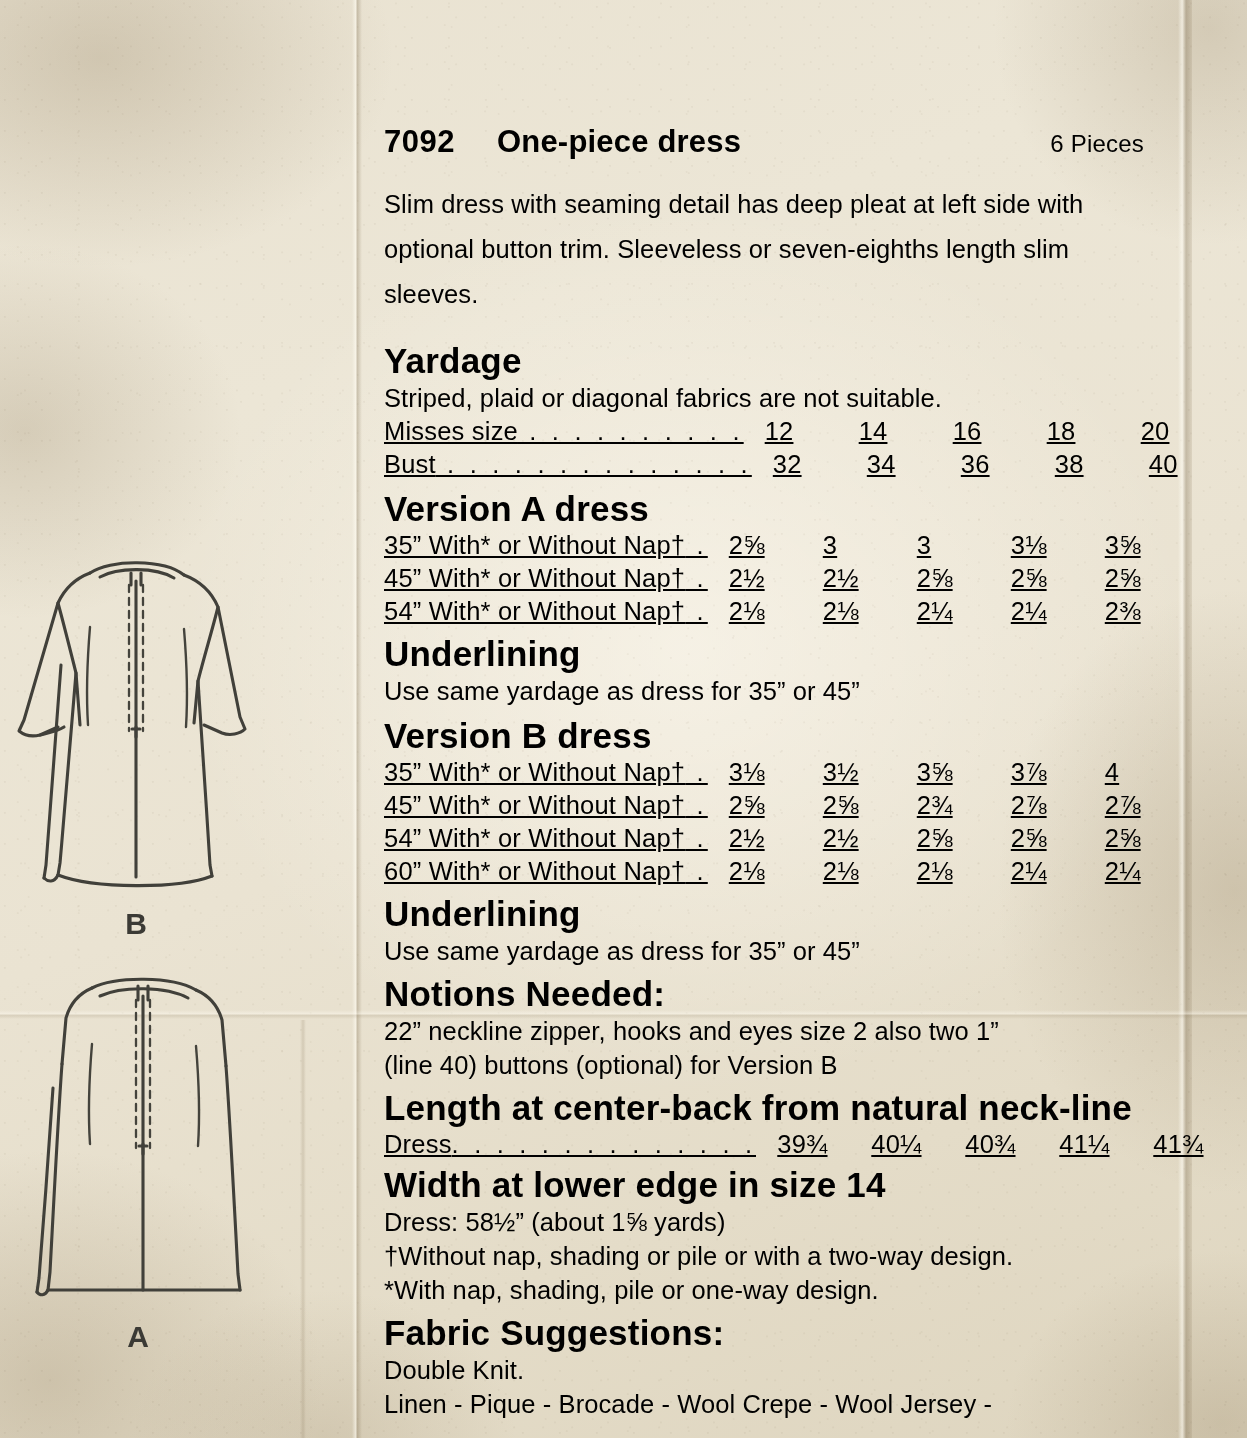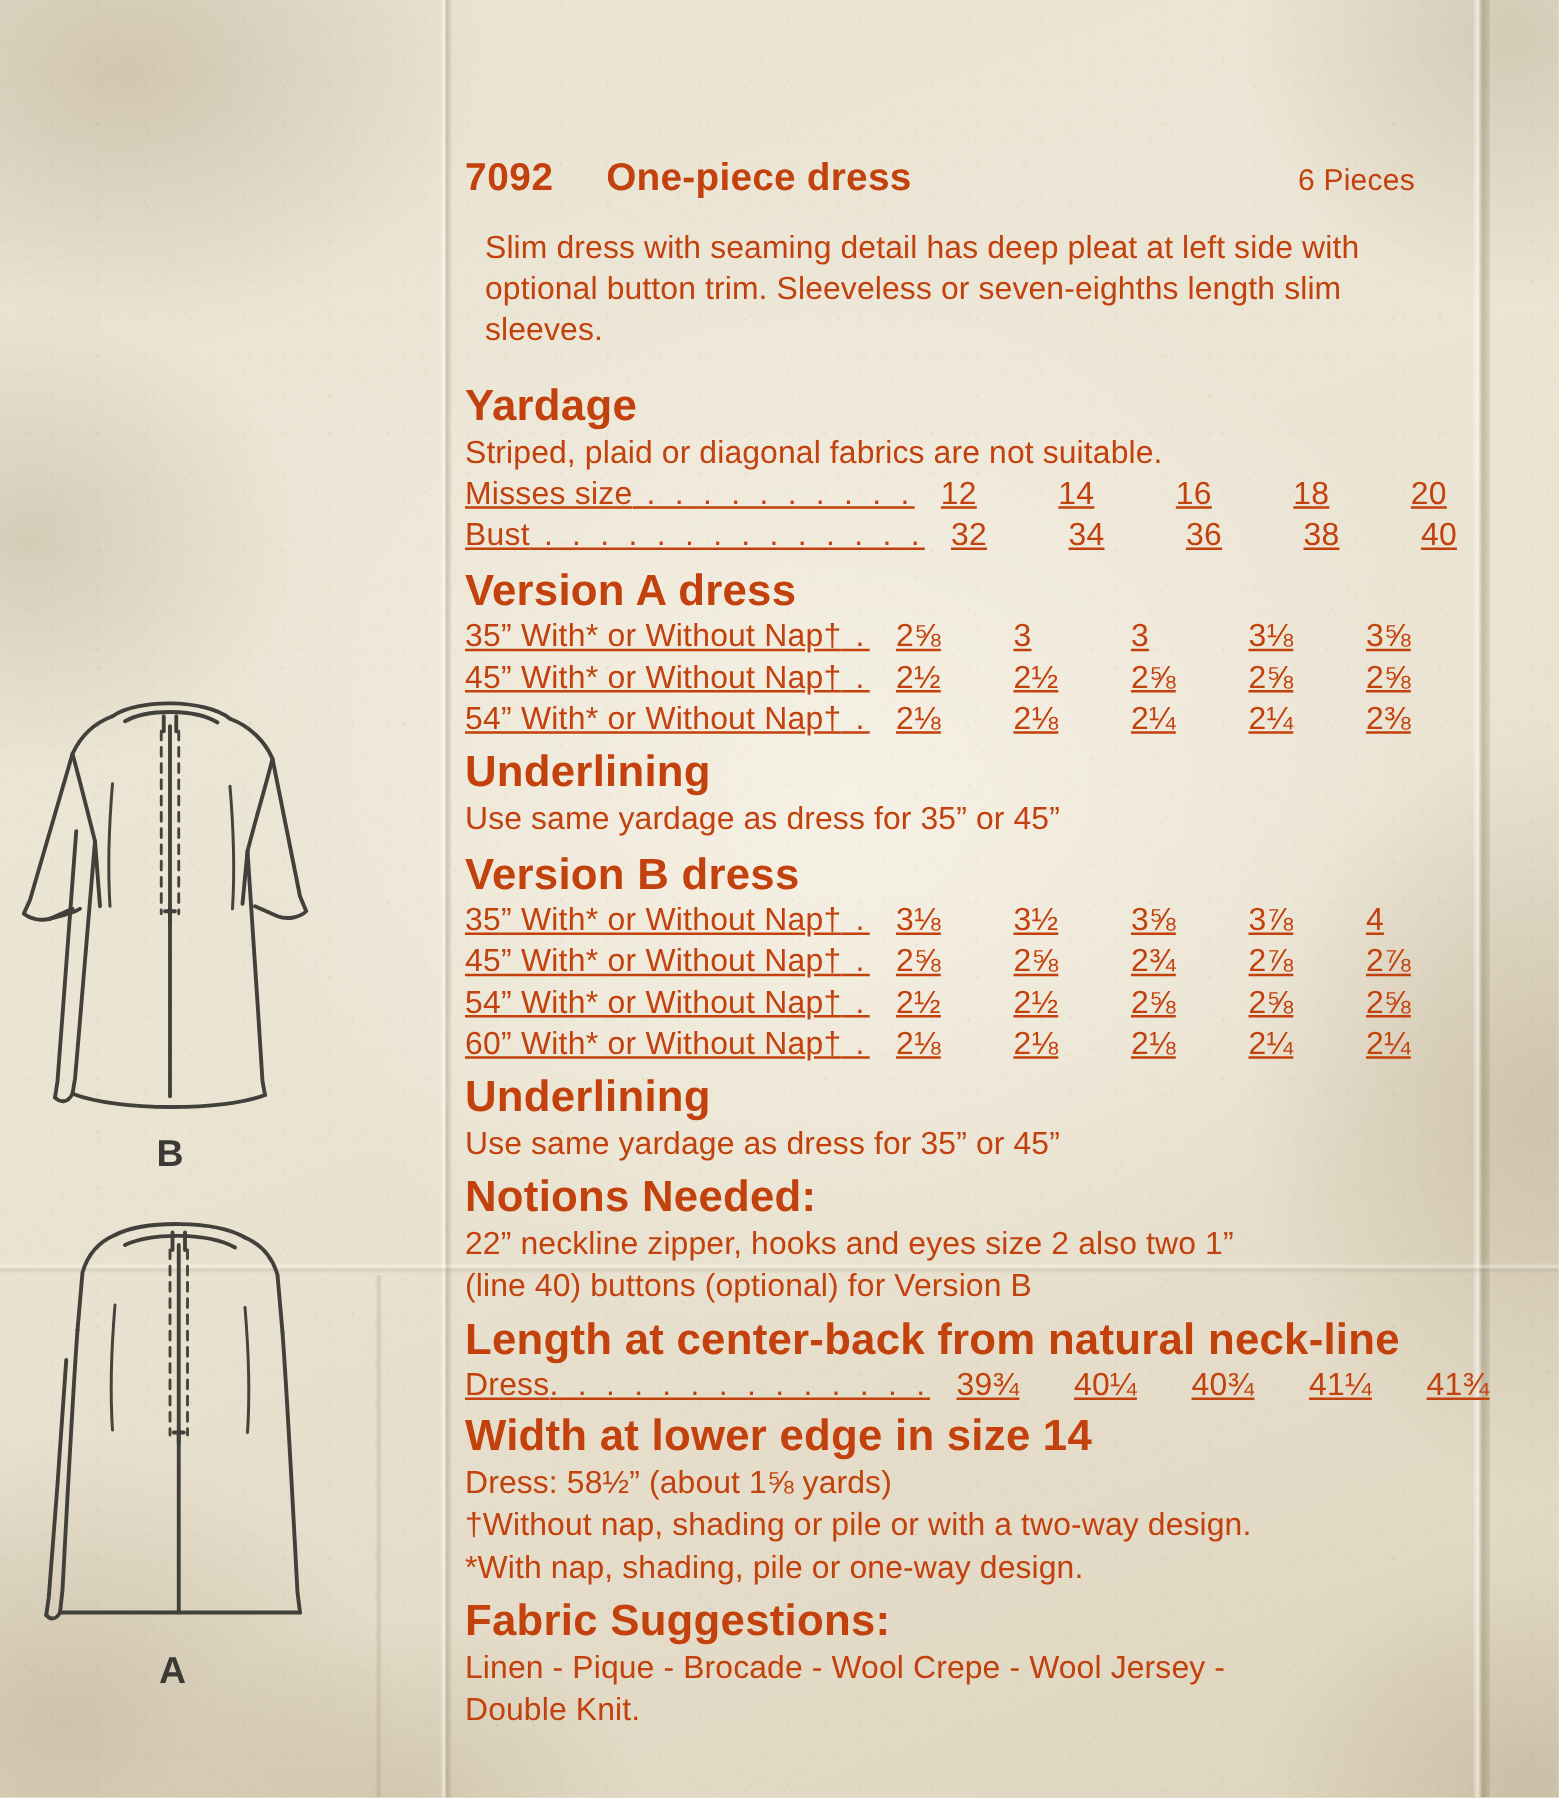--- a/index.html
+++ b/index.html
@@ -43,31 +43,31 @@
     background:linear-gradient(90deg, rgba(255,255,255,0) 0%, rgba(255,252,242,.55) 35%, rgba(125,108,78,.30) 55%, rgba(255,255,255,0) 100%); }
   .crease.c2 { left:1178px; width:14px;
     background:linear-gradient(90deg, rgba(255,255,255,0) 0%, rgba(255,253,245,.60) 30%, rgba(120,103,74,.34) 58%, rgba(140,122,92,.16) 100%); }
   .crease.c3 { left:300px; width:6px; top:1020px;
     background:linear-gradient(90deg, rgba(255,255,255,0), rgba(130,112,82,.20) 50%, rgba(255,255,255,0)); }
   .hcrease { position:absolute; left:0; right:0; height:9px; pointer-events:none;
     background:linear-gradient(180deg, rgba(255,255,255,0), rgba(255,252,243,.40) 40%, rgba(128,111,80,.16) 62%, rgba(255,255,255,0)); }
   #sheet { position:absolute; inset:0; }
 
   .txtcol {
-    position:absolute; left:372px; top:0; width:760px;
-    color:#c2410c;
+    position:absolute; left:384px; top:0; width:760px;
+    color:#000000;
     letter-spacing:.2px;
   }
 
   .hdr { display:flex; align-items:baseline; height:44px; }
   .hdr .num { font-size:31px; font-weight:700; letter-spacing:.5px; }
   .hdr .ttl { font-size:31px; font-weight:700; margin-left:42px; letter-spacing:.2px; }
   .hdr .pcs { font-size:24px; font-weight:400; margin-left:auto; letter-spacing:.2px; }
 
-  .para { font-size:25.5px; line-height:33px; letter-spacing:.1px; width:742px;margin-left:16px; }
+  .para { font-size:25.5px; line-height:45px; letter-spacing:.1px; width:742px; }
 
   .sect { font-size:35px; font-weight:700; line-height:40px; letter-spacing:.2px; }
   .body { font-size:25.5px; line-height:34px; letter-spacing:.1px; }
 
   
   .tbl { width:748px; font-size:25.5px; line-height:33px; }
   .trow { display:flex; align-items:center;text-decoration:underline; }
   .tlabel { white-space:nowrap; }
   .leader { flex:0 0 auto; overflow:hidden; white-space:nowrap;
             letter-spacing:4.2px; font-size:25.5px; }
@@ -309,17 +309,17 @@
       </div>
     </div>
 
     <div class="sect" style="margin-top:4px;">Width at lower edge in size 14</div>
     <div class="body">Dress: 58½” (about 1⅝ yards)</div>
 
     <div class="body">†Without nap, shading or pile or with a two-way design.</div>
     <div class="body">*With nap, shading, pile or one-way design.</div>
 
     <div class="sect" style="margin-top:6px;">Fabric  Suggestions:</div>
+    <div class="body">Double Knit.</div>
     <div class="body">Linen - Pique - Brocade - Wool Crepe - Wool Jersey -</div>
-    <div class="body">Double Knit.</div>
 
   </div>
 </div>
 
 </body></html>

